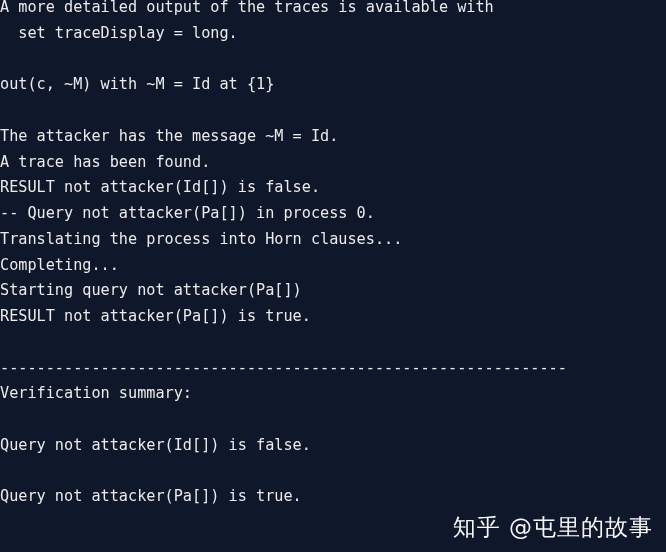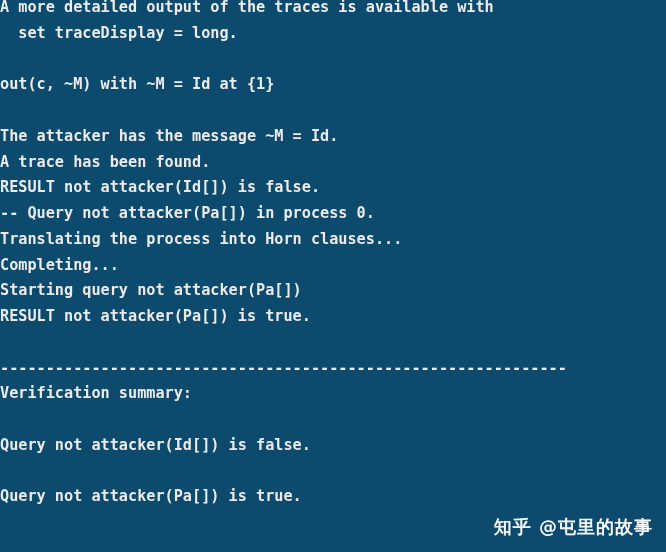--- a/index.html
+++ b/index.html
@@ -4,24 +4,23 @@
 <style>
   html, body {
     margin: 0;
     padding: 0;
     background: #2b0a1e;
   }
   #terminal {
     position: relative;
     width: 666px;
     height: 552px;
-    background: #0c4a6e;
+    background: #0f172a;
     overflow: hidden;
     font-family: "DejaVu Sans Mono", "Liberation Mono", monospace;
-    font-weight: bold;
   }
   #terminal-output {
     position: absolute;
     left: 0;
     top: -5px;
     width: 666px;
     padding: 0;
     margin: 0;
     font-family: "DejaVu Sans Mono", "Liberation Mono", monospace;
     font-size: 15.2px;
@@ -38,21 +37,21 @@
   }
   .line.blank {
     height: 25.75px;
   }
   #watermark {
     position: absolute;
     right: 13px;
     bottom: 12px;
     color: #ffffff;
     font-family: "DejaVu Sans", "Liberation Sans", sans-serif;
-    font-size: 18px;
+    font-size: 23px;
     line-height: 26px;
     letter-spacing: 1px;
     opacity: 0.97;
     white-space: nowrap;
     pointer-events: none;
   }
 </style>
 </head>
 <body>
 

